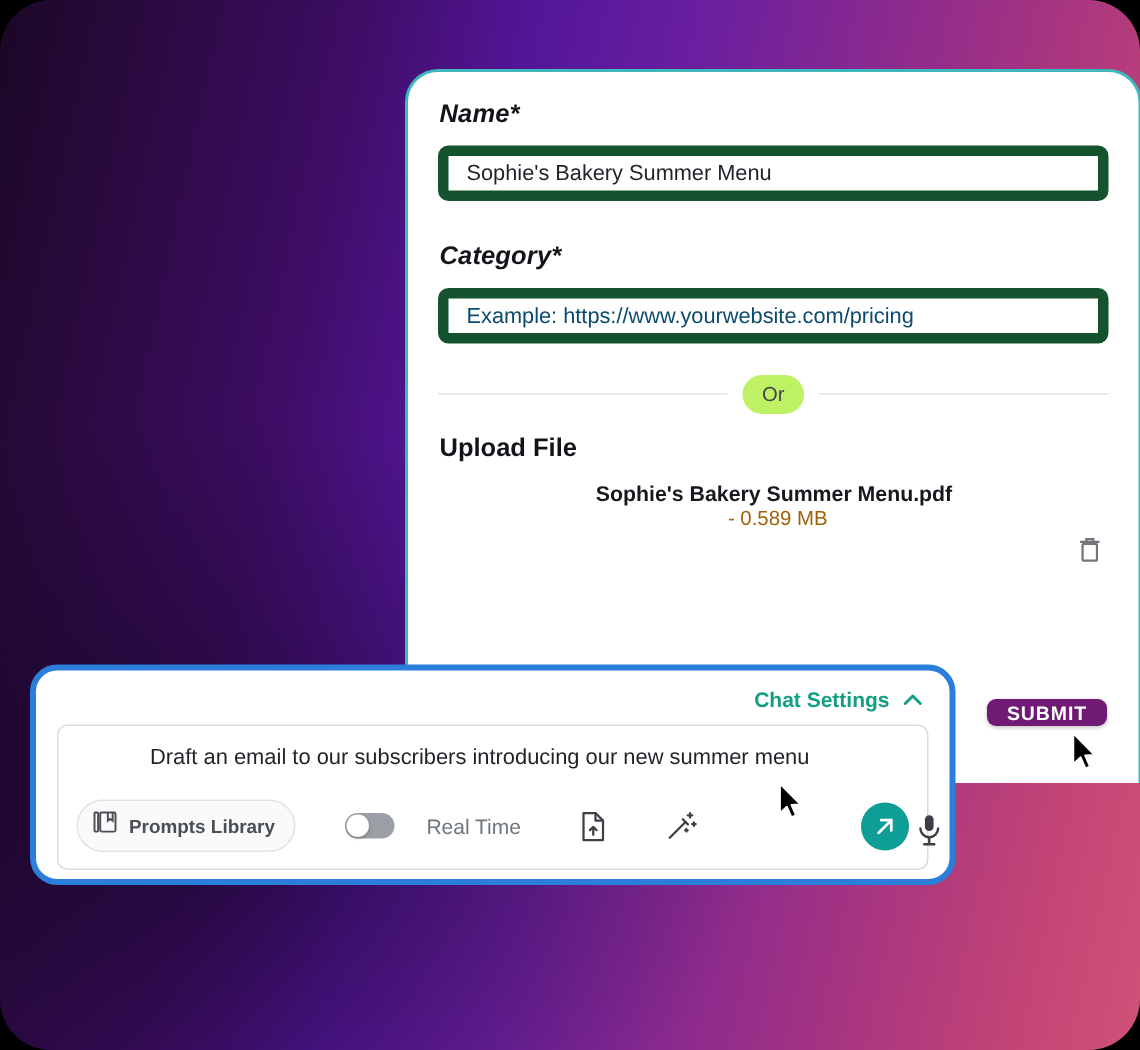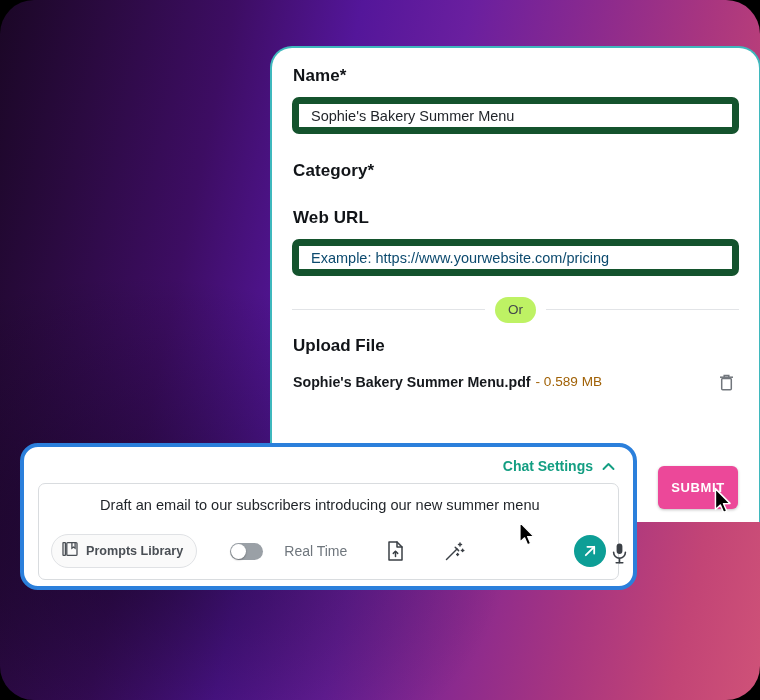--- a/index.html
+++ b/index.html
@@ -54,20 +54,21 @@
     padding: 18px 20px 0 20px;
     overflow: hidden;
   }
 
   .field-label {
     font-size: 17px;
     font-weight: bold;
     color: #111418;
     letter-spacing: .1px;
     margin: 0 0 11px 1px;
+    font-style: italic;
   }
   .field-label.spaced { margin-top: 27px; }
 
   .text-input {
     width: 100%;
     height: 37px;
     border: 7px solid #14532d;
     border-radius: 7px;
     display: flex;
     align-items: center;
@@ -99,20 +100,21 @@
   .upload-title {
     font-size: 17px;
     font-weight: bold;
     color: #111418;
     margin: 13px 0 13px 1px;
   }
   .file-row {
     display: flex;
     align-items: center;
     margin-left: 1px;
+    flex-direction: column;
   }
   .file-name {
     font-size: 14.2px;
     font-weight: bold;
     color: #16191d;
   }
   .file-size {
     font-size: 13.6px;
     color: #a16207;
     margin-left: 5px;
@@ -122,22 +124,22 @@
     margin-left: auto;
     width: 26px; height: 26px;
     display: flex; align-items: center; justify-content: center;
     cursor: pointer;
   }
 
   
   .submit-btn {
     position: absolute;
     left: 658px; top: 466px;
-    width: 80px; height: 43px;
-    background: #ec4899;
+    width: 80px; height: 18px;
+    background: #701a75;
     color: #fff;
     border: none;
     border-radius: 6px;
     font-size: 13px;
     font-weight: bold;
     letter-spacing: .6px;
     font-family: "Liberation Sans", sans-serif;
     cursor: pointer;
     display:flex; align-items:center; justify-content:center;
     box-shadow: 0 1px 3px rgba(0,0,0,.25);
@@ -269,21 +271,20 @@
 
   <div class="backdrop"></div>
 
   <div class="form-card">
 
     <div class="field-label">Name*</div>
     <div class="text-input">Sophie's Bakery Summer Menu</div>
 
     <div class="field-label spaced">Category*</div>
 
-    <div class="field-label spaced">Web URL</div>
     <div class="text-input placeholder">Example: https://www.yourwebsite.com/pricing</div>
 
     <div class="or-row">
       <div class="or-line"></div>
       <div class="or-pill">Or</div>
       <div class="or-line"></div>
     </div>
 
     <div class="upload-title">Upload File</div>
 

